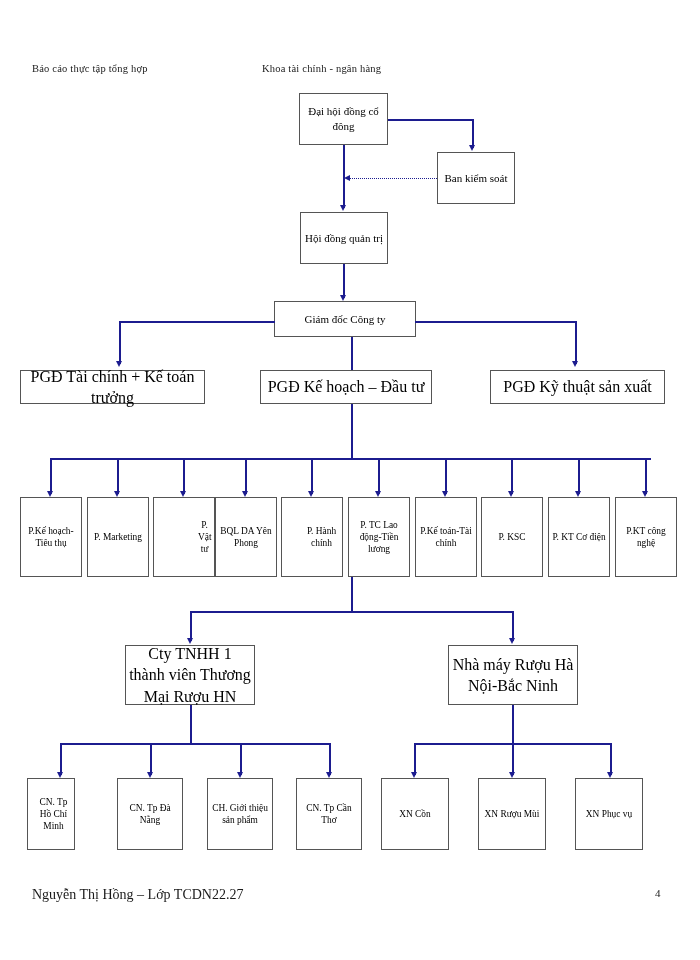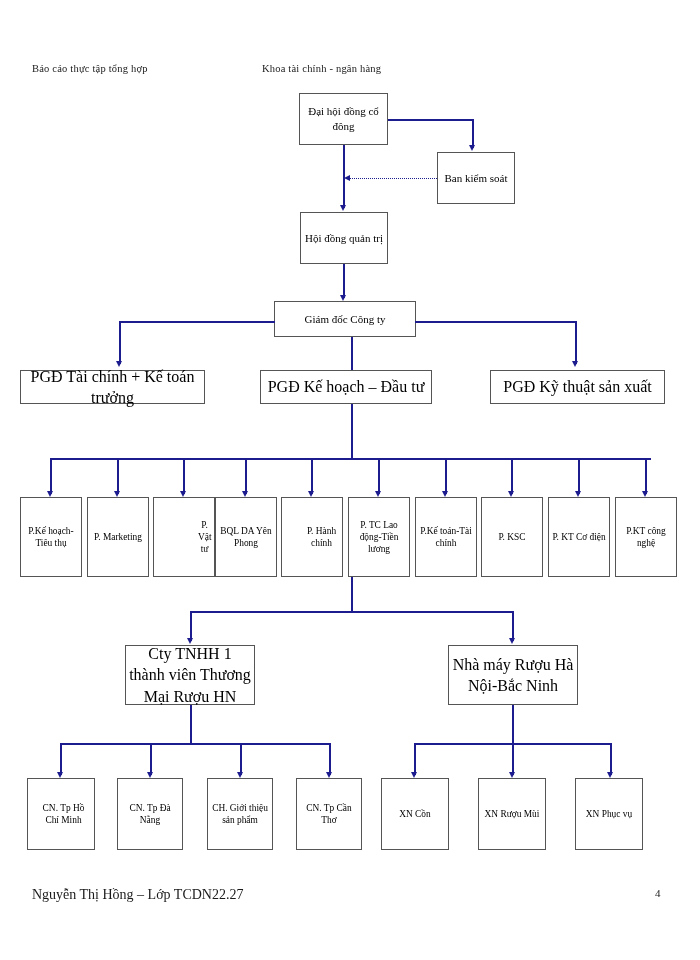--- a/index.html
+++ b/index.html
@@ -246,21 +246,21 @@
 
   <div class="ln lv" style="left:150px; top:743px; height:32px;"></div>
   <div class="arw arw-d" style="left:147px; top:772px;"></div>
 
   <div class="ln lv" style="left:240px; top:743px; height:32px;"></div>
   <div class="arw arw-d" style="left:237px; top:772px;"></div>
 
   <div class="ln lv" style="left:329px; top:743px; height:32px;"></div>
   <div class="arw arw-d" style="left:326px; top:772px;"></div>
 
-  <div class="node n-xs" style="left:27px;  top:778px; width:68px; height:72px;padding-left:8px;">
+  <div class="node n-xs" style="left:27px;  top:778px; width:48px; height:72px;padding-left:8px;">
     <span>CN. Tp Hồ Chí Minh</span>
   </div>
   <div class="node n-xs" style="left:117px; top:778px; width:66px; height:72px;">
     <span>CN. Tp Đà Nẵng</span>
   </div>
   <div class="node n-xs" style="left:207px; top:778px; width:66px; height:72px;">
     <span>CH. Giới thiệu sản phẩm</span>
   </div>
   <div class="node n-xs" style="left:296px; top:778px; width:66px; height:72px;">
     <span>CN. Tp Cần Thơ</span>

